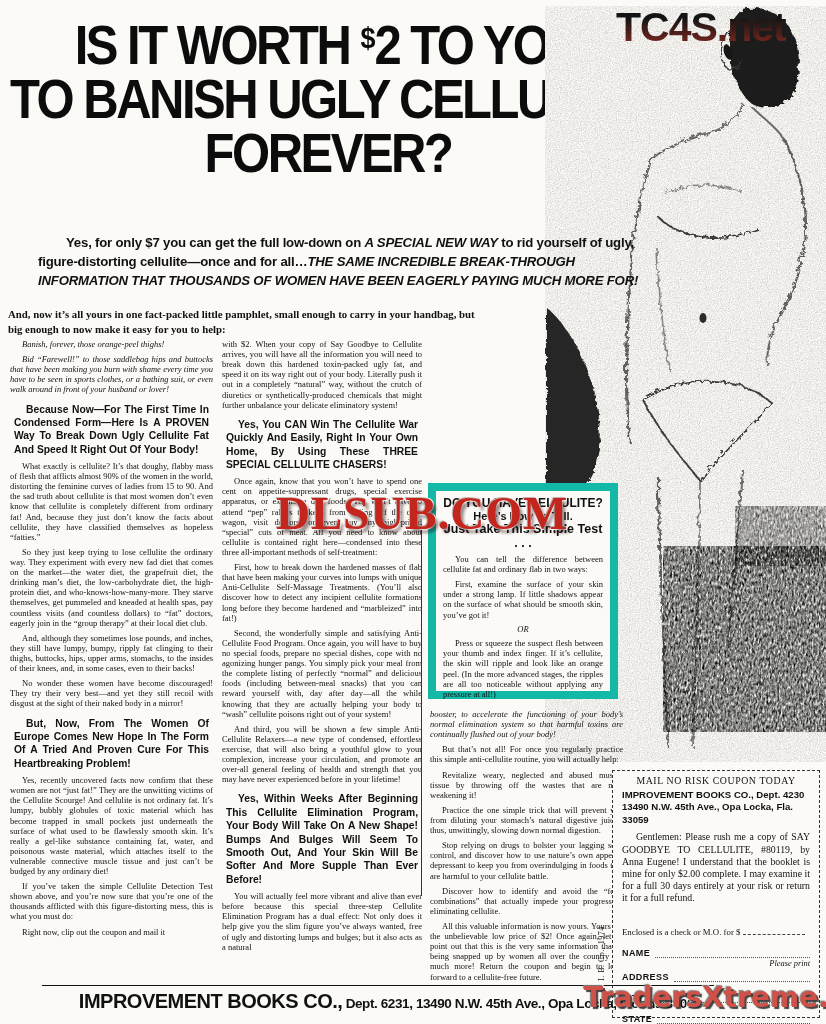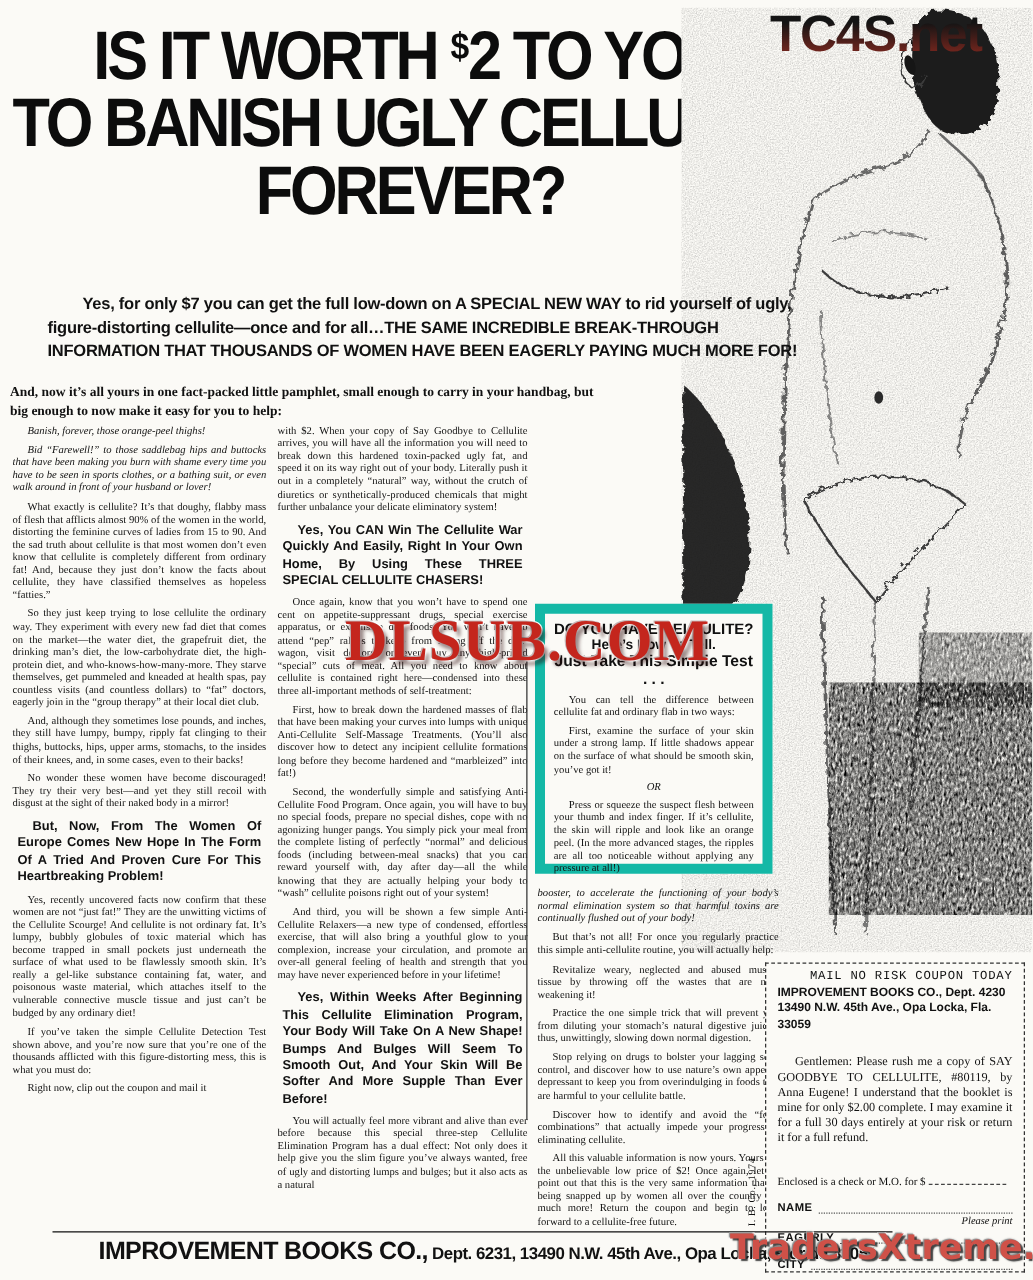--- a/index.html
+++ b/index.html
@@ -17,21 +17,21 @@
   .headline { position:absolute; left:4px; top:16px; width:648px; text-align:center;
     font-family:"Liberation Sans", sans-serif; font-weight:bold; color:#0c0c0c; }
   .headline .hline { display:block; font-size:49px; letter-spacing:-2.5px; line-height:1.1;
     transform:scaleY(1.12); transform-origin:top center; }
   .headline sup { font-size:0.55em; vertical-align:14px; letter-spacing:-1px; }
 
   
   .intro { position:absolute; left:38px; top:233px; width:606px;
     font-family:"Liberation Sans", sans-serif; font-weight:bold; font-size:13.2px;
     line-height:1.45; text-indent:28px; letter-spacing:-0.2px; }
-  .intro .it { }
+  .intro .it { font-style:italic; }
   .lead2 { position:absolute; left:8px; top:307px; width:480px;
     font-weight:bold; font-size:10.8px; line-height:1.35; }
 
   
   .col { position:absolute; font-size:8.5px; line-height:1.19; }
   .col p { text-align:justify; text-indent:12px; margin-bottom:5px; }
   .col p.noindent { text-indent:0; }
   .col p.ital { font-style:italic; }
   .subhead { font-family:"Liberation Sans", sans-serif; font-weight:bold; font-style:normal;
     font-size:10.3px; line-height:1.3; text-align:center; text-indent:0; margin:8px 4px 7px; }
@@ -53,25 +53,25 @@
   
   .photo { position:absolute; left:545px; top:6px; width:281px; height:756px; }
 
   
   .copyr { position:absolute; left:597px; top:901px; height:92px;
     writing-mode:vertical-rl; transform:rotate(180deg); font-size:8px; letter-spacing:0.5px; }
 
   
   .coupon { position:absolute; left:612px; top:770px; width:208px; height:248px;
     border:1.6px dashed #333; padding:4px 9px 6px; background:#fbfaf6; }
-  .coupon .chead { font-family:Liberation Mono, monospace; font-size:9.8px; letter-spacing:0.6px;
-    text-align:right; margin-bottom:3px; }
+  .coupon .chead { font-family:Liberation Serif, serif; font-size:9.8px; letter-spacing:0.6px;
+    text-align:center; margin-bottom:3px; }
   .coupon .cco, .coupon .caddr { font-family:"Liberation Sans", sans-serif; font-weight:bold;
     font-size:9.6px; line-height:1.3; }
-  .coupon .cbody { font-size:9.8px; line-height:1.24; text-align:justify; text-indent:14px; margin-top:18px; }
+  .coupon .cbody { font-size:9.8px; line-height:1.24; text-align:justify; text-indent:14px; margin-top:5px; }
   .coupon .cenc { font-size:8.8px; margin-top:23px; white-space:nowrap; }
   .coupon .cenc .dots { display:inline-block; width:62px; border-bottom:1.4px dashed #444; }
   .field { display:flex; align-items:flex-end; margin-top:11px; }
   .flabel { font-family:"Liberation Sans", sans-serif; font-weight:bold; font-size:9px; letter-spacing:0.4px; }
   .fline { flex:1; border-bottom:1.3px dotted #555; height:10px; margin-left:5px; cursor:text; }
   .print-note { text-align:right; font-style:italic; font-size:8.4px; margin-top:1px; }
 
   
   .footer { position:absolute; left:42px; top:985px; width:672px; border-top:1.5px solid #111;
     padding-top:4px; text-align:center; font-family:"Liberation Sans", sans-serif;
@@ -155,20 +155,21 @@
   <rect x="118" y="540" width="163" height="186" fill="#1d1d1d" filter="url(#grass)"></rect>
   <rect x="190" y="500" width="91" height="60" fill="#1d1d1d" filter="url(#grass)" opacity="0.7"></rect>
 </svg>
 
 <p class="intro"><span>Yes, for only $7 you can get the full low-down on </span><span class="it">A SPECIAL NEW WAY</span><span> to rid yourself of ugly, figure-distorting cellulite—once and for all…</span><span class="it">THE SAME INCREDIBLE BREAK-THROUGH INFORMATION THAT THOUSANDS OF WOMEN HAVE BEEN EAGERLY PAYING MUCH MORE FOR!</span></p>
 <p class="lead2">And, now it’s all yours in one fact-packed little pamphlet, small enough to carry in your handbag, but big enough to now make it easy for you to help:</p>
 
 <div class="col" id="col1">
   <p class="ital">Banish, forever, those orange-peel thighs!</p>
   <p class="ital">Bid “Farewell!” to those saddlebag hips and buttocks that have been making you burn with shame every time you have to be seen in sports clothes, or a bathing suit, or even walk around in front of your husband or lover!</p>
+  <p class="subhead">Because Now—For The First Time In Condensed Form—Here Is A PROVEN Way To Break Down Ugly Cellulite Fat And Speed It Right Out Of Your Body!</p>
   <p>What exactly is cellulite? It’s that doughy, flabby mass of flesh that afflicts almost 90% of the women in the world, distorting the feminine curves of ladies from 15 to 90. And the sad truth about cellulite is that most women don’t even know that cellulite is completely different from ordinary fat! And, because they just don’t know the facts about cellulite, they have classified themselves as hopeless “fatties.”</p>
   <p>So they just keep trying to lose cellulite the ordinary way. They experiment with every new fad diet that comes on the market—the water diet, the grapefruit diet, the drinking man’s diet, the low-carbohydrate diet, the high-protein diet, and who-knows-how-many-more. They starve themselves, get pummeled and kneaded at health spas, pay countless visits (and countless dollars) to “fat” doctors, eagerly join in the “group therapy” at their local diet club.</p>
   <p>And, although they sometimes lose pounds, and inches, they still have lumpy, bumpy, ripply fat clinging to their thighs, buttocks, hips, upper arms, stomachs, to the insides of their knees, and, in some cases, even to their backs!</p>
   <p>No wonder these women have become discouraged! They try their very best—and yet they still recoil with disgust at the sight of their naked body in a mirror!</p>
   <p class="subhead">But, Now, From The Women Of Europe Comes New Hope In The Form Of A Tried And Proven Cure For This Heartbreaking Problem!</p>
   <p>Yes, recently uncovered facts now confirm that these women are not “just fat!” They are the unwitting victims of the Cellulite Scourge! And cellulite is not ordinary fat. It’s lumpy, bubbly globules of toxic material which has become trapped in small pockets just underneath the surface of what used to be flawlessly smooth skin. It’s really a gel-like substance containing fat, water, and poisonous waste material, which attaches itself to the vulnerable connective muscle tissue and just can’t be budged by any ordinary diet!</p>
   <p>If you’ve taken the simple Cellulite Detection Test shown above, and you’re now sure that you’re one of the thousands afflicted with this figure-distorting mess, this is what you must do:</p>
   <p>Right now, clip out the coupon and mail it</p>
 </div>
 
@@ -212,21 +213,21 @@
   <div class="cco">IMPROVEMENT BOOKS CO., Dept. 4230</div>
   <div class="caddr">13490 N.W. 45th Ave., Opa Locka, Fla. 33059</div>
   <p class="cbody">Gentlemen: Please rush me a copy of SAY GOODBYE TO CELLULITE, #80119, by Anna Eugene! I understand that the booklet is mine for only $2.00 complete. I may examine it for a full 30 days entirely at your risk or return it for a full refund.</p>
   <div class="cenc"><span>Enclosed is a check or M.O. for $</span>&nbsp;<span class="dots"></span></div>
   <div class="field">
     <span class="flabel">NAME</span>
     <span class="fline"></span>
   </div>
   <div class="print-note">Please print</div>
   <div class="field" style="margin-top:4px">
-    <span class="flabel">EAGERLY</span>
+    <span class="flabel">ADDRESS</span>
     <span class="fline"></span>
   </div>
   <div class="field">
     <span class="flabel">CITY</span>
     <span class="fline"></span>
   </div>
   <div class="field">
     <span class="flabel">STATE</span>
     <span class="fline"></span>
   </div>

